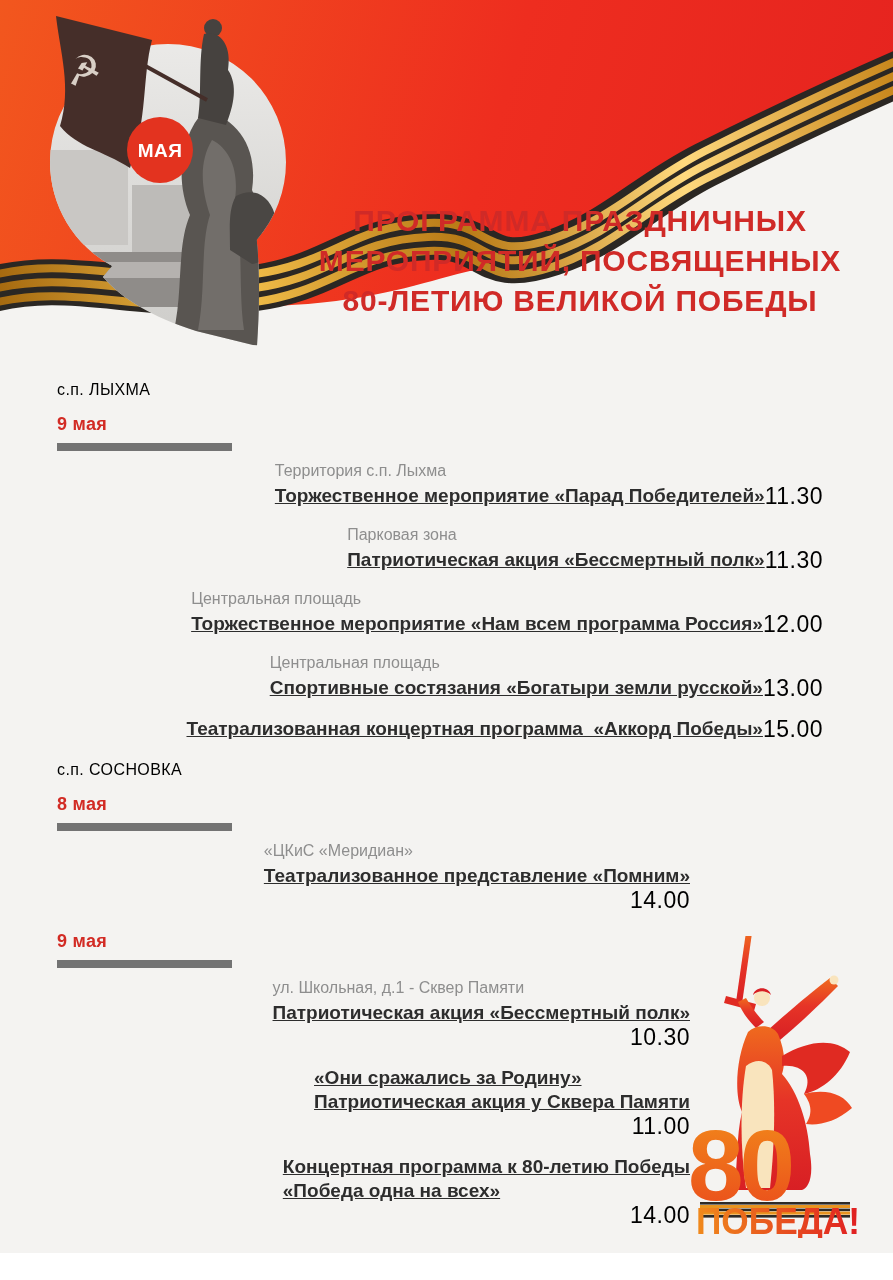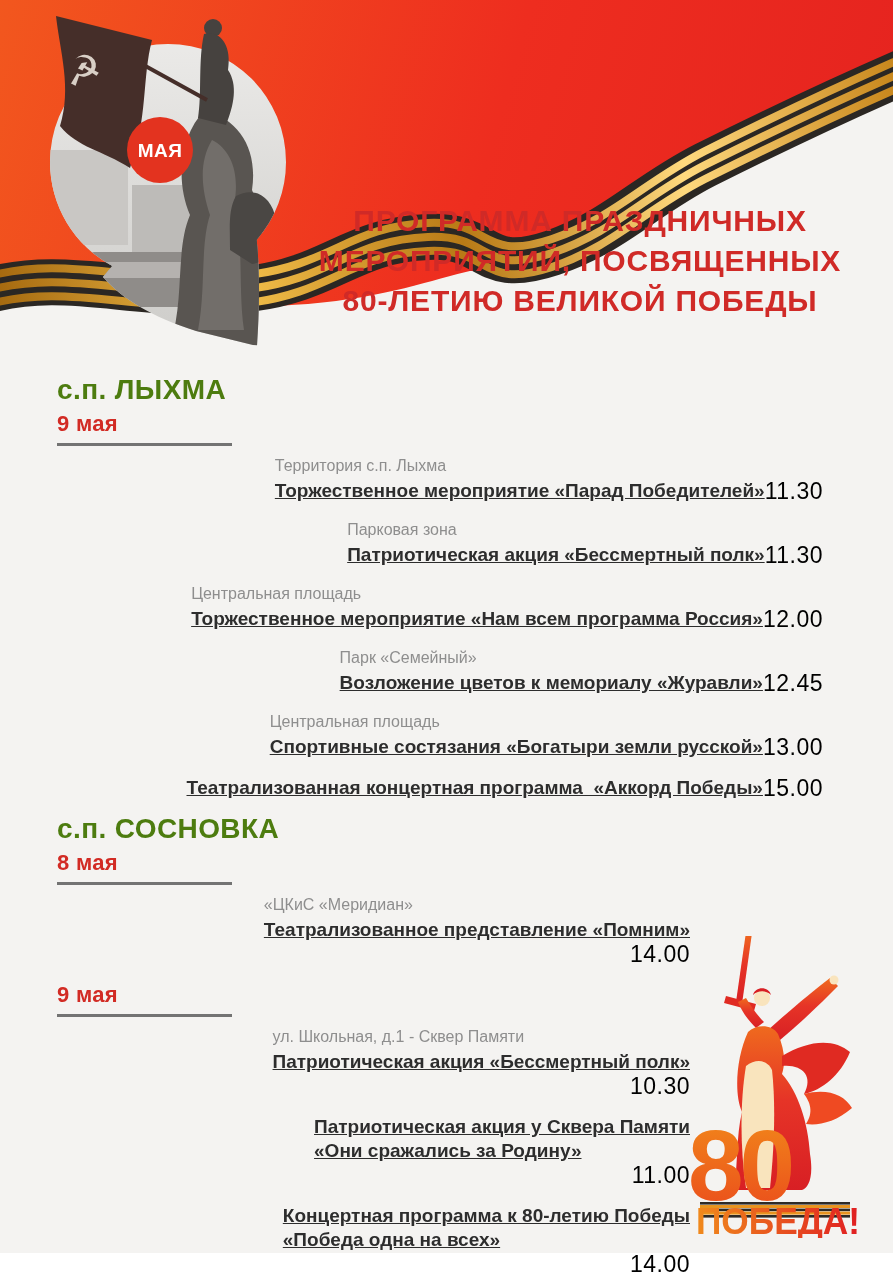--- a/index.html
+++ b/index.html
@@ -10,24 +10,24 @@
   }
   .content-bg { position:absolute; left:0; top:0; width:893px; height:1253px; background:#f4f3f1; }
   .header-art { position:absolute; left:0; top:0; }
   .header-art text { font-family:"Liberation Sans","DejaVu Sans",sans-serif; }
   .title-block {
     position:absolute; top:190px; left:296px; width:568px;
     text-align:center; color:#d02a27; font-weight:bold;
     font-size:30px; line-height:40px; letter-spacing:0.8px;margin-top:11px;
   }
   .schedule { position:absolute; top:378px; left:57px; width:780px; }
-  .section-title { color:#4d7c0f; font-weight:bold; font-size:28px; line-height:24px; margin-bottom:10px; letter-spacing:0.4px; }
+  .section-title { color:#000000; font-weight:normal; font-size:16px; line-height:24px; margin-bottom:10px; letter-spacing:0.4px; }
   .day-label {
-    color:#d22b24; font-weight:bold; font-size:22px; line-height:24px;
-    width:175px; padding-bottom:7px; border-bottom:3px solid #737373;
+    color:#d22b24; font-weight:bold; font-size:18px; line-height:24px;
+    width:175px; padding-bottom:7px; border-bottom:8px solid #737373;
     box-sizing:border-box; letter-spacing:0.3px;
   }
   .day-events { margin-top:10px; }
   .event-row { display:flex; justify-content:flex-end; align-items:flex-end; margin-bottom:17px; }
   .event-row.wide { width:766px; }
   .event-row.narrow { width:633px;flex-direction:column; }
   .location { font-size:16px; line-height:20px; color:#8e8e8e; margin-bottom:3px; white-space:pre; }
   .event-title { font-size:19px; line-height:24px; font-weight:bold; color:#2d2d2d;text-decoration:underline; }
   .event-title div { white-space:pre; }
   .time { font-size:23px; line-height:24px; font-weight:normal; color:#000000; letter-spacing:0.5px; }
@@ -136,29 +136,20 @@
               <div class="event-left">
                 <div class="location">Центральная площадь</div>
                 <div class="event-title">
                   <div>Торжественное мероприятие «Нам всем программа Россия»</div>
                 </div>
               </div>
               <div class="time">12.00</div>
             </div>
             <div class="event-row wide">
               <div class="event-left">
-                <div class="location">Парк «Семейный»</div>
-                <div class="event-title">
-                  <div>Возложение цветов к мемориалу «Журавли»</div>
-                </div>
-              </div>
-              <div class="time">12.45</div>
-            </div>
-            <div class="event-row wide">
-              <div class="event-left">
                 <div class="location">Центральная площадь</div>
                 <div class="event-title">
                   <div>Спортивные состязания «Богатыри земли русской»</div>
                 </div>
               </div>
               <div class="time">13.00</div>
             </div>
             <div class="event-row wide">
               <div class="event-left">
                 <div class="event-title">
@@ -194,22 +185,22 @@
                 <div class="location">ул. Школьная, д.1 - Сквер Памяти</div>
                 <div class="event-title">
                   <div>Патриотическая акция «Бессмертный полк»</div>
                 </div>
               </div>
               <div class="time">10.30</div>
             </div>
             <div class="event-row narrow">
               <div class="event-left">
                 <div class="event-title">
+                  <div>«Они сражались за Родину»</div>
                   <div>Патриотическая акция у Сквера Памяти</div>
-                  <div>«Они сражались за Родину»</div>
                 </div>
               </div>
               <div class="time">11.00</div>
             </div>
             <div class="event-row narrow">
               <div class="event-left">
                 <div class="event-title">
                   <div>Концертная программа к 80-летию Победы</div>
                   <div>«Победа одна на всех»</div>
                 </div>

